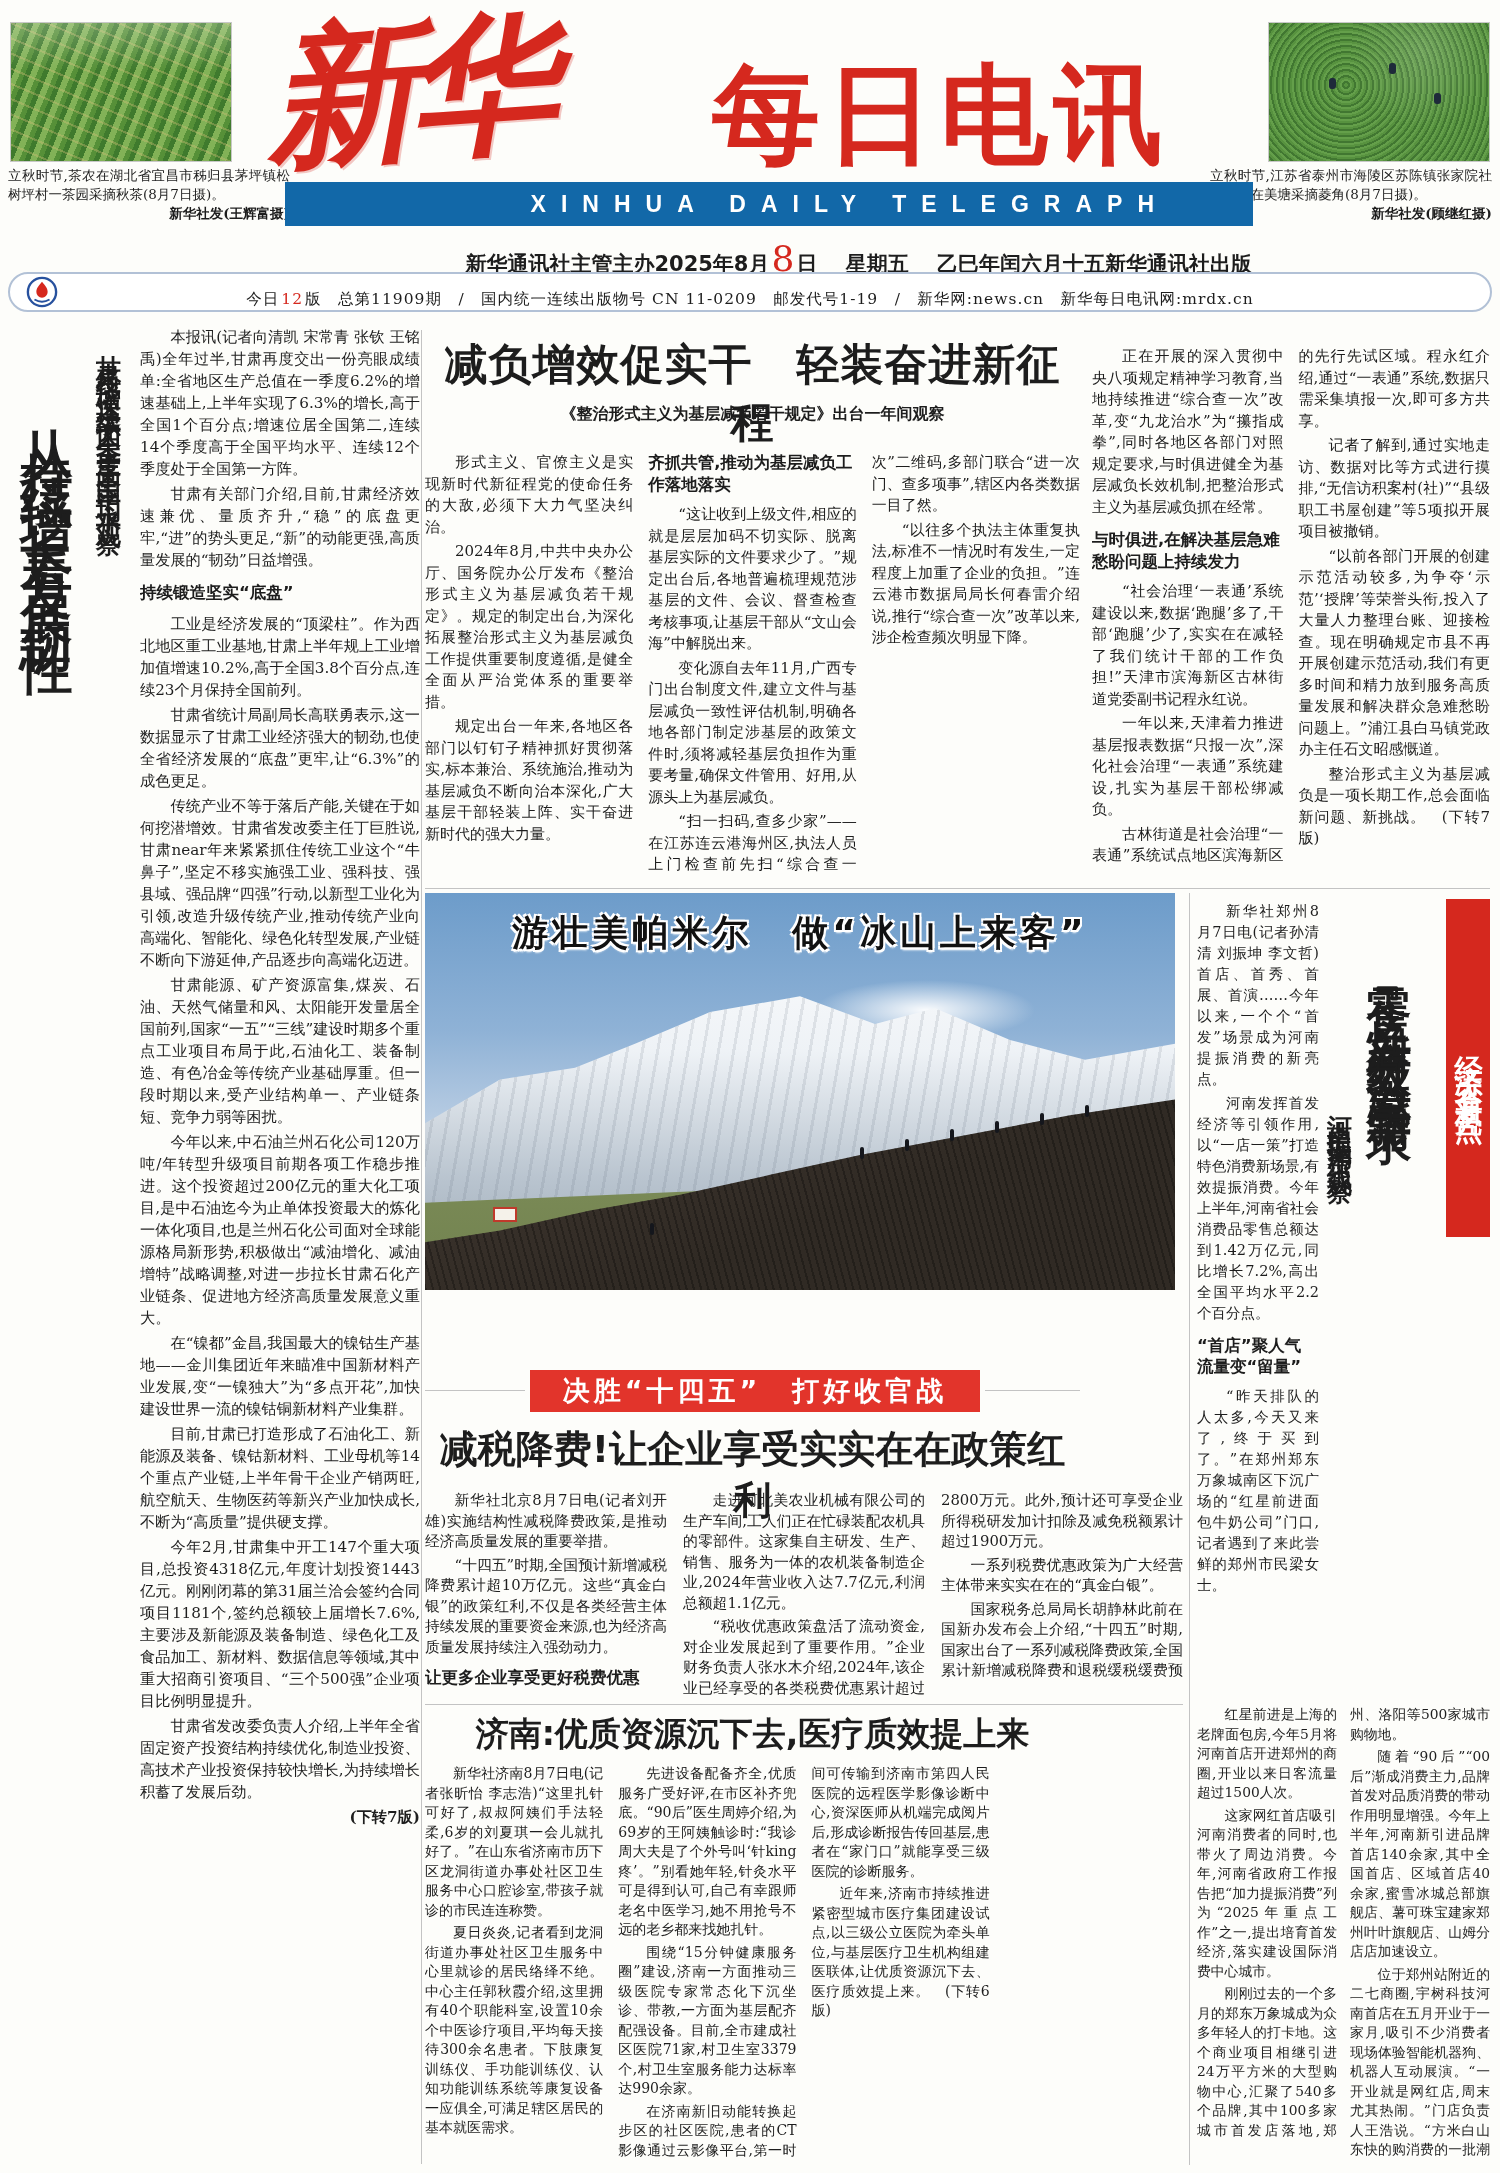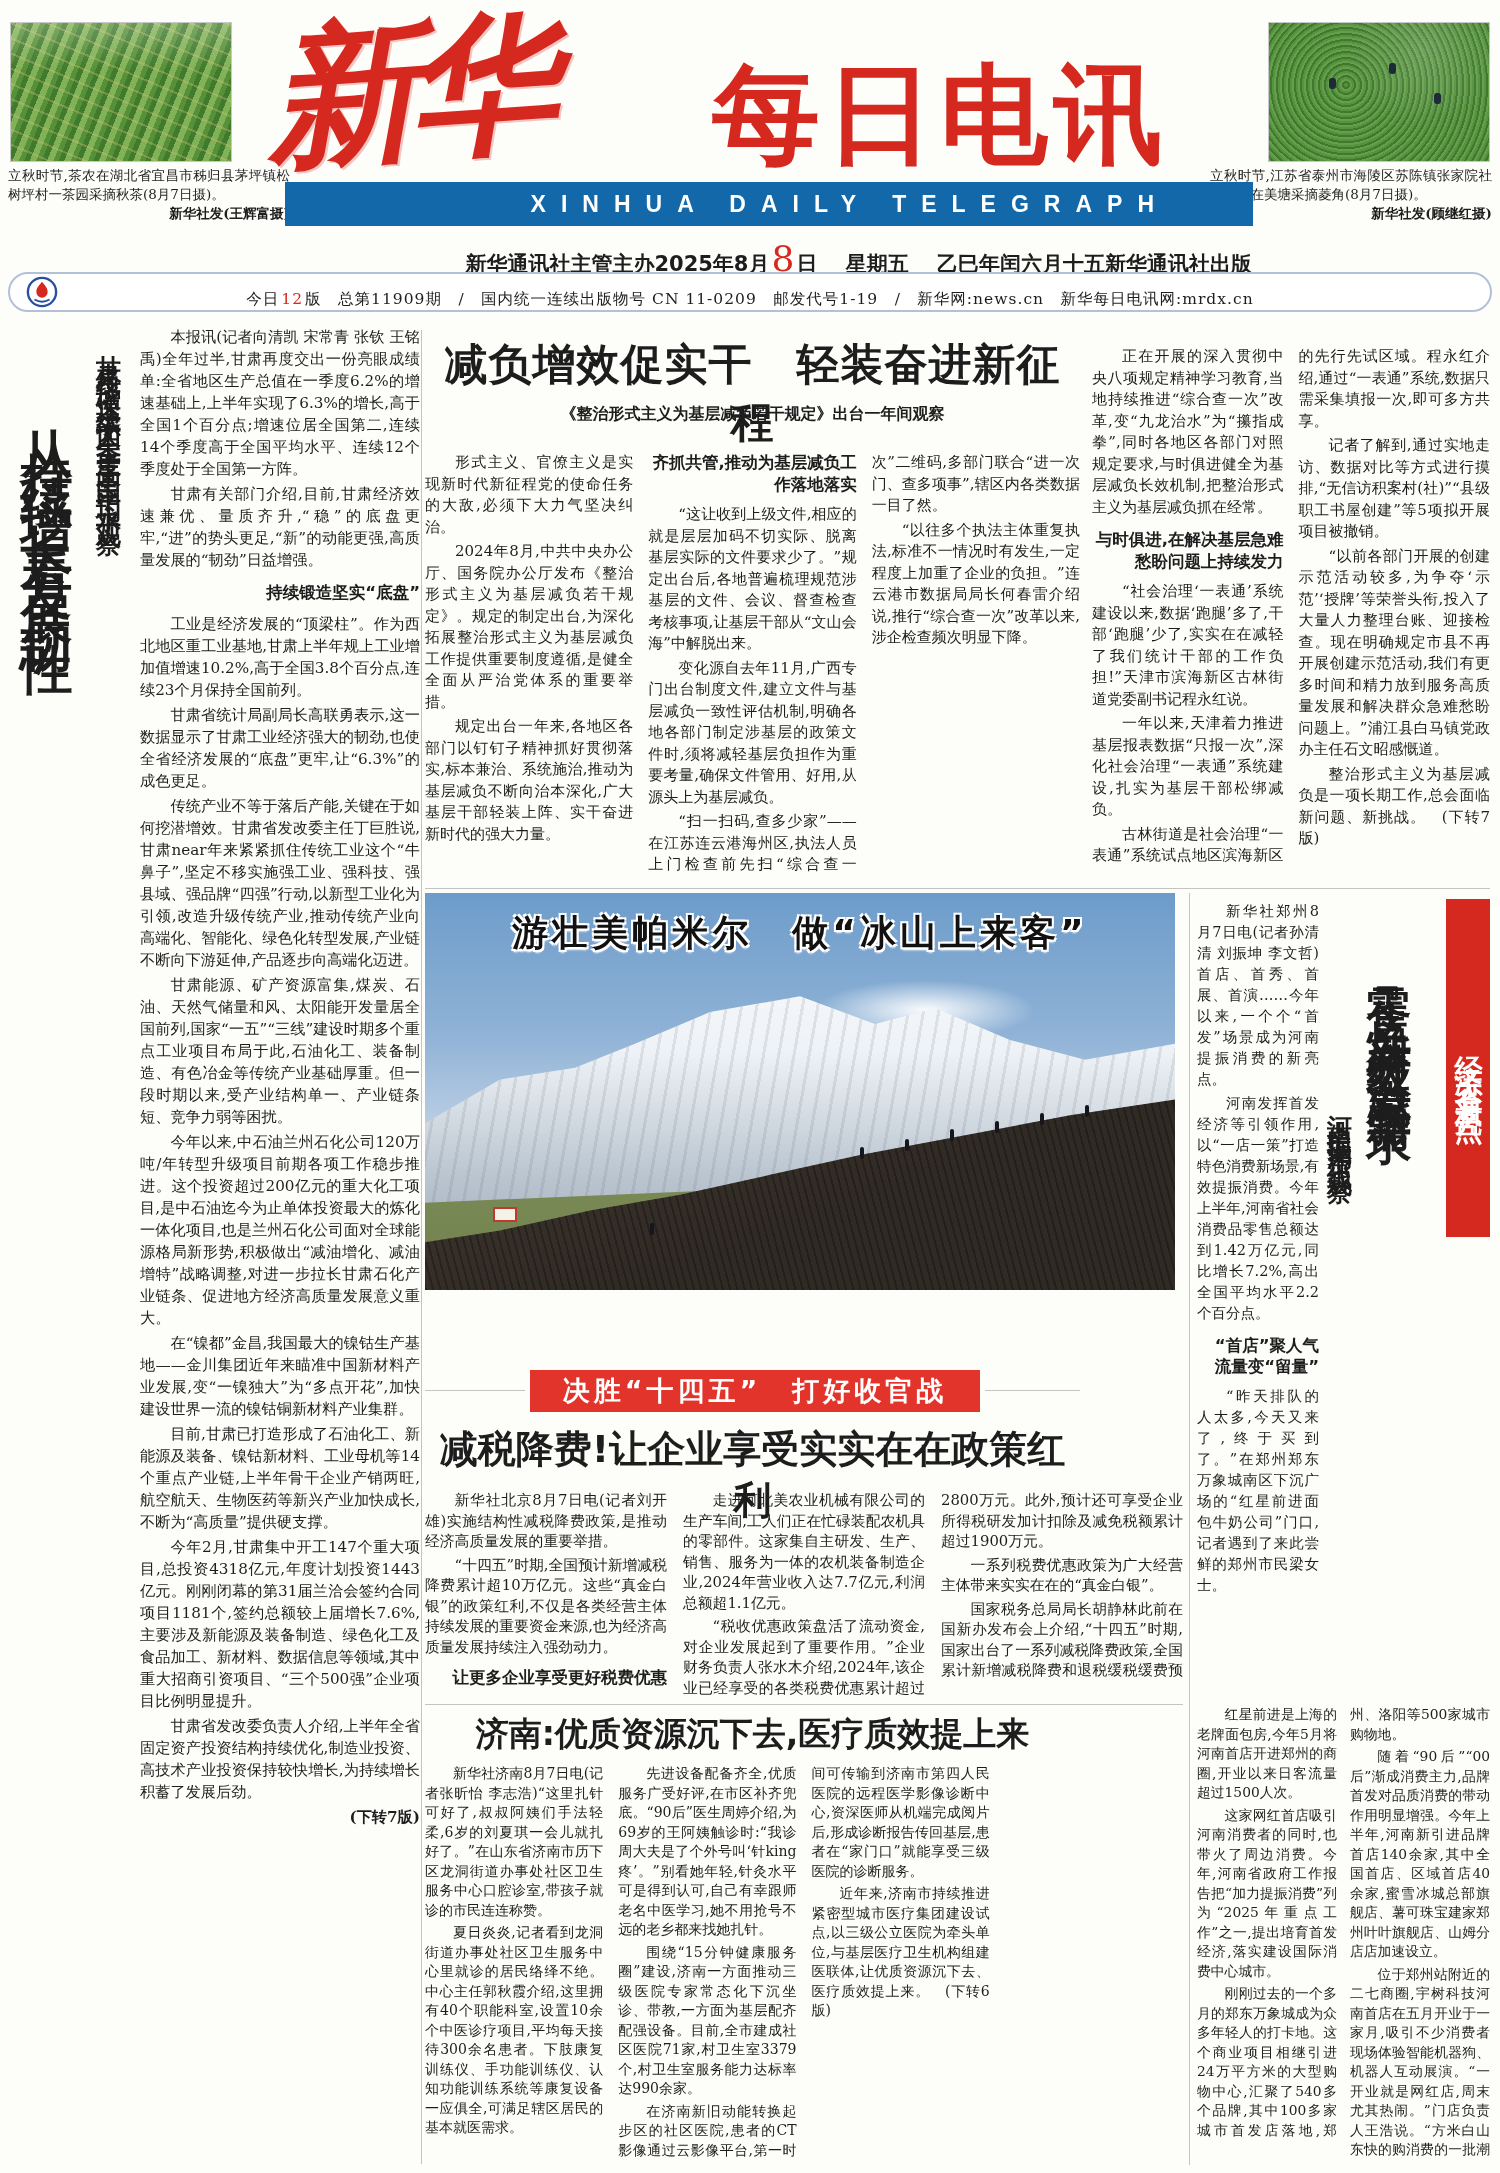--- a/index.html
+++ b/index.html
@@ -35,21 +35,21 @@
 .pubrow .day{color:#d5281e;font-size:36px;font-weight:normal;font-family:"DejaVu Serif",serif;padding:0 2px;}
 .infobar{position:absolute;left:8px;top:272px;width:1484px;height:40px;border:2px solid #b2c1d6;
   border-radius:20px;display:flex;align-items:flex-end;justify-content:center;font-size:15.5px;
   letter-spacing:1px;background:#fff;}
 .infobar .red{color:#d5281e;padding:0 2px;}
 .logo{position:absolute;left:16px;top:2px;width:32px;height:32px;}
 
 
 .story{font-size:15px;line-height:21.5px;}
 .story p{text-indent:2em;text-align:justify;margin-bottom:3px;}
-.story p.sub{text-indent:0;text-align:right;font-weight:bold;font-family:"DejaVu Sans",sans-serif;
+.story p.sub{text-indent:0;text-align:left;font-weight:bold;font-family:"DejaVu Sans",sans-serif;
   font-size:16.5px;margin:11px 0 9px;}
 .story p.jump{text-align:right;font-weight:bold;text-indent:0;}
 .cols{column-fill:auto;overflow:hidden;}
 
 
 .gansu-col{left:140px;top:326px;width:280px;height:1840px;overflow:hidden;font-size:15.2px;line-height:22px;}
 .vert{writing-mode:vertical-rl;}
 .gansu-hl{left:12px;top:386px;height:830px;font-size:52px;font-weight:900;letter-spacing:24px;
   font-family:"DejaVu Sans",sans-serif;}
 .gansu-kicker{left:92px;top:334px;height:760px;font-size:25px;letter-spacing:8px;font-weight:600;}

